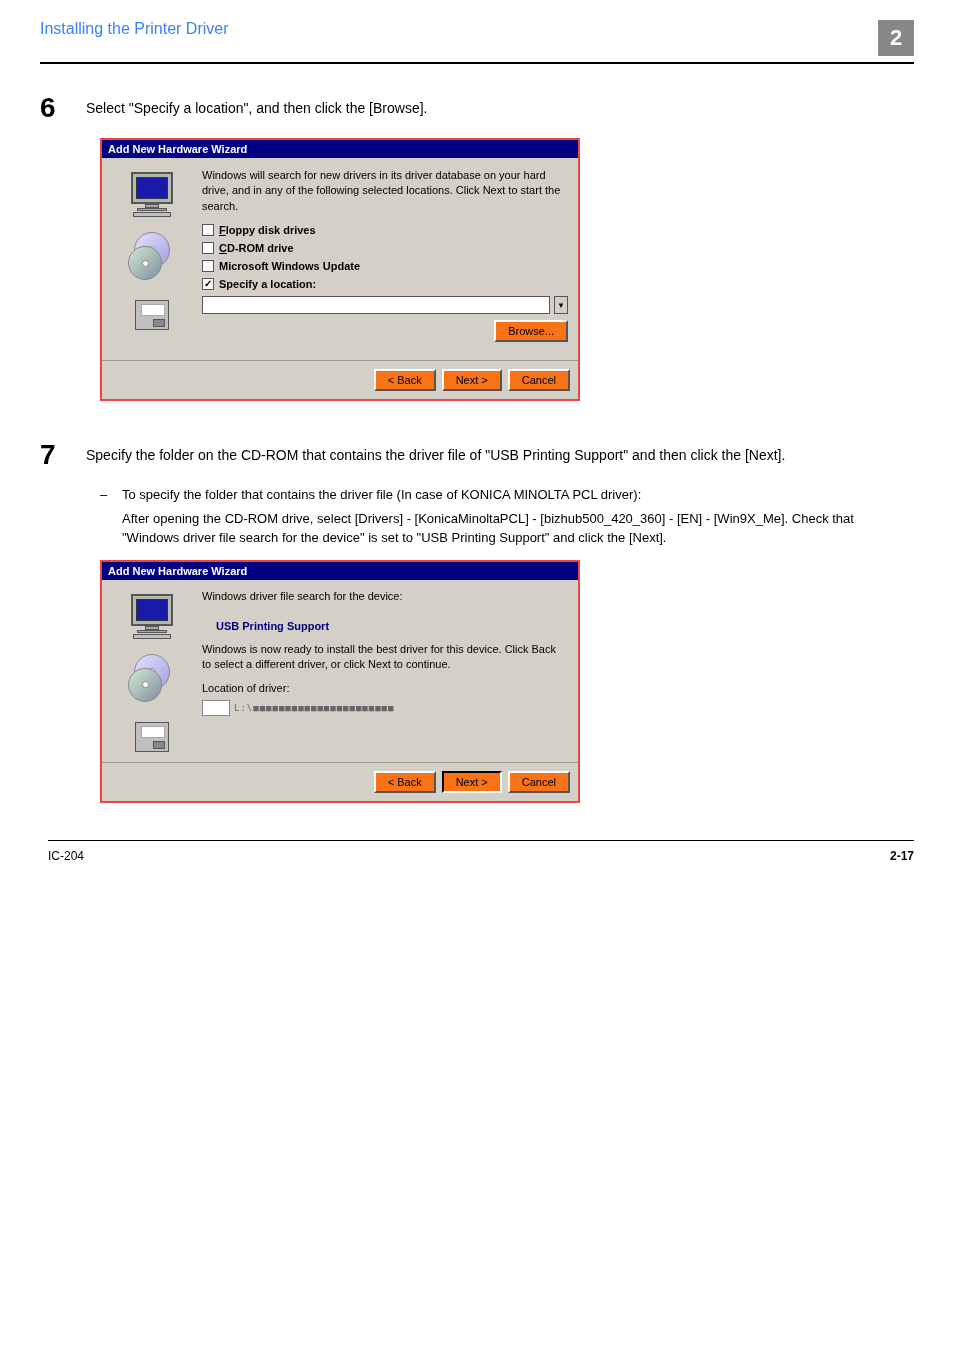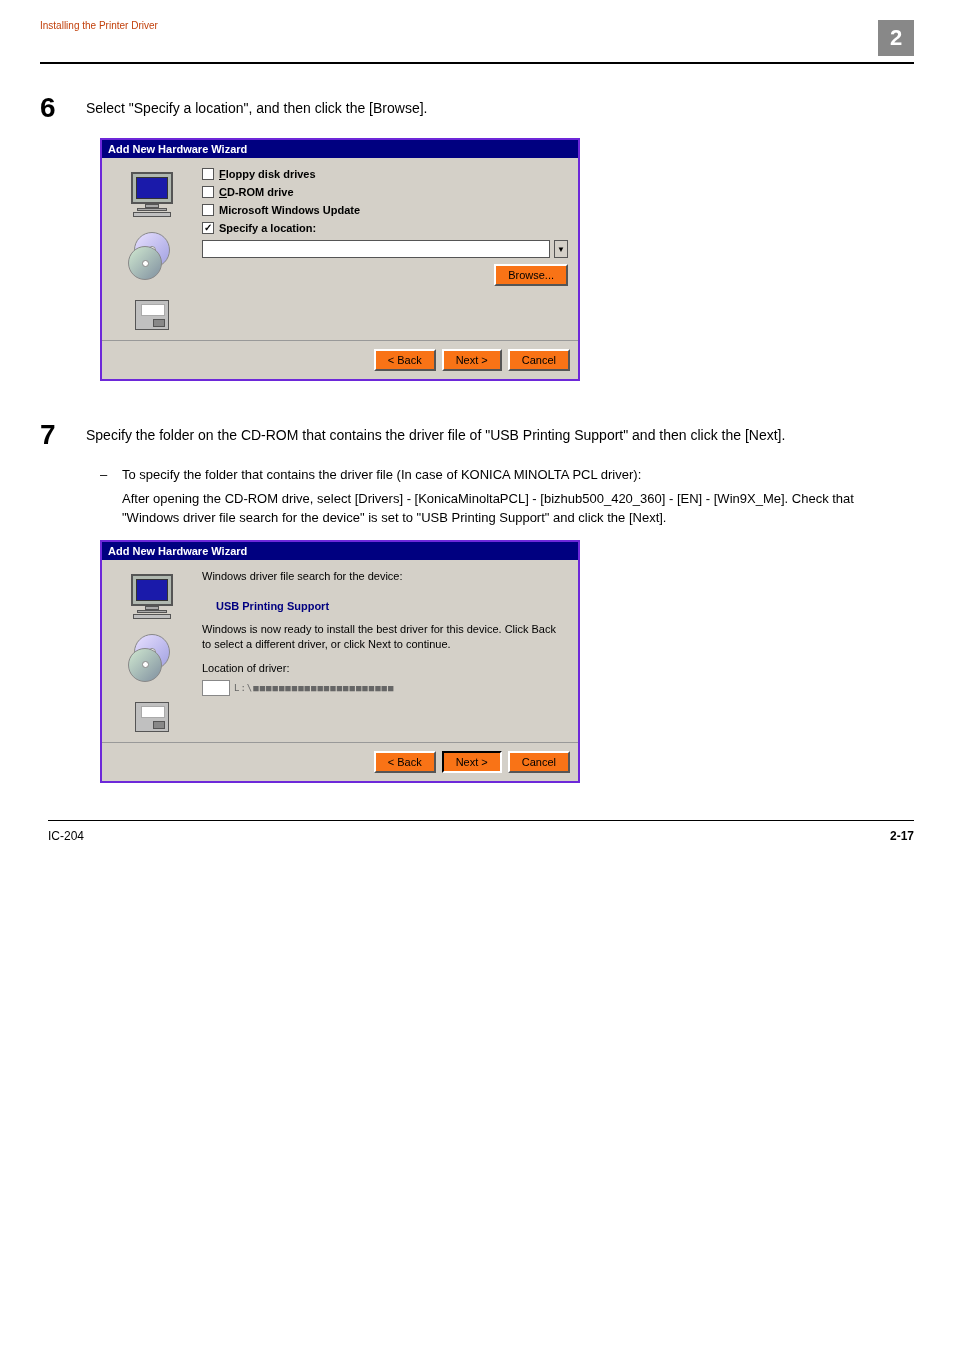--- a/index.html
+++ b/index.html
@@ -21,23 +21,23 @@
     
     .page-header {
       display: flex;
       justify-content: space-between;
       align-items: flex-start;
       border-bottom: 2px solid #000;
       padding-bottom: 6px;
       margin-bottom: 30px;
     }
     .header-title {
-      font-size: 10px;
+      font-size: 16px;
       font-weight: normal;
-      color: #c2410c;
+      color: #3b82f6;
     }
     .chapter-badge {
       width: 36px;
       height: 36px;
       background: #888;
       color: #fff;
       font-size: 22px;
       font-weight: bold;
       display: flex;
       align-items: center;
@@ -90,21 +90,21 @@
     }
 
     
     .dialog-wrapper {
       margin-left: 60px;
       margin-top: 10px;
       margin-bottom: 16px;
     }
 
     .dialog-box {
-      border: 2px solid #6d28d9;
+      border: 2px solid #ef4444;
       background: #d4d0c8;
       width: 480px;
       font-family: 'Tahoma', Arial, sans-serif;
       font-size: 11px;
     }
 
     .dialog-titlebar {
       background: #000080;
       color: #fff;
       padding: 3px 6px;
@@ -307,20 +307,21 @@
               </div>
             </div>
 
             <div style="width:34px;height:30px;background:#c0c0c0;border:1px solid #555;position:relative;margin-top:2px;">
               <div style="width:24px;height:12px;background:#fff;border:1px solid #aaa;position:absolute;top:3px;left:5px;"></div>
               <div style="width:12px;height:8px;background:#888;border:1px solid #555;position:absolute;bottom:2px;right:3px;"></div>
             </div>
           </div>
 
           <div class="dialog-content">
+            <div class="dialog-description">Windows will search for new drivers in its driver database on your hard drive, and in any of the following selected locations. Click Next to start the search.</div>
 
             <div class="checkbox-row">
               <div class="checkbox-input"></div>
               <span>
                 <span class="underline-label">F</span>loppy disk drives
               </span>
             </div>
 
             <div class="checkbox-row">
               <div class="checkbox-input"></div>

